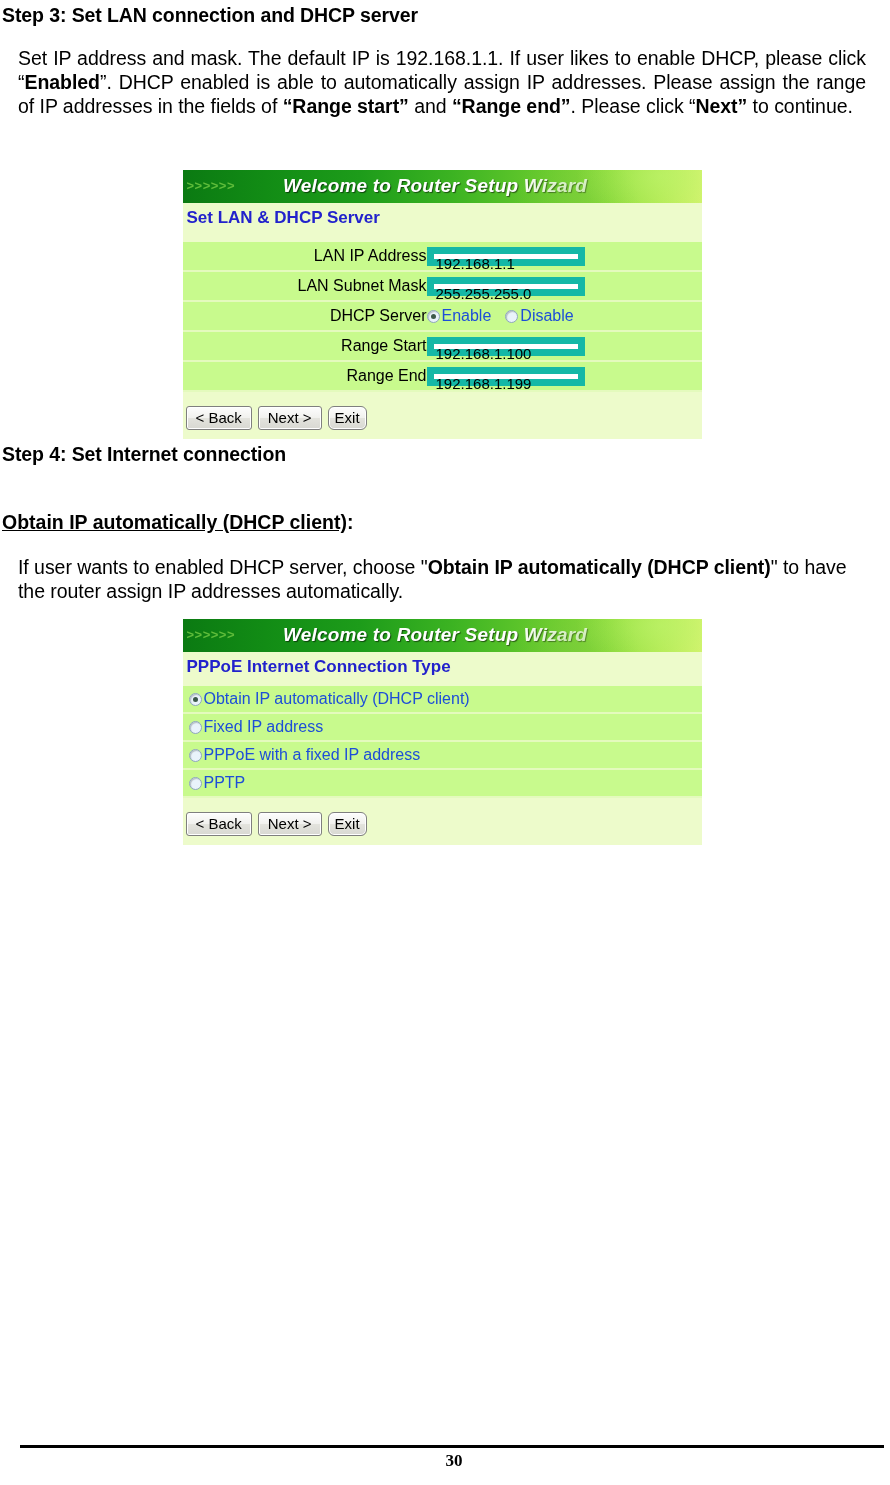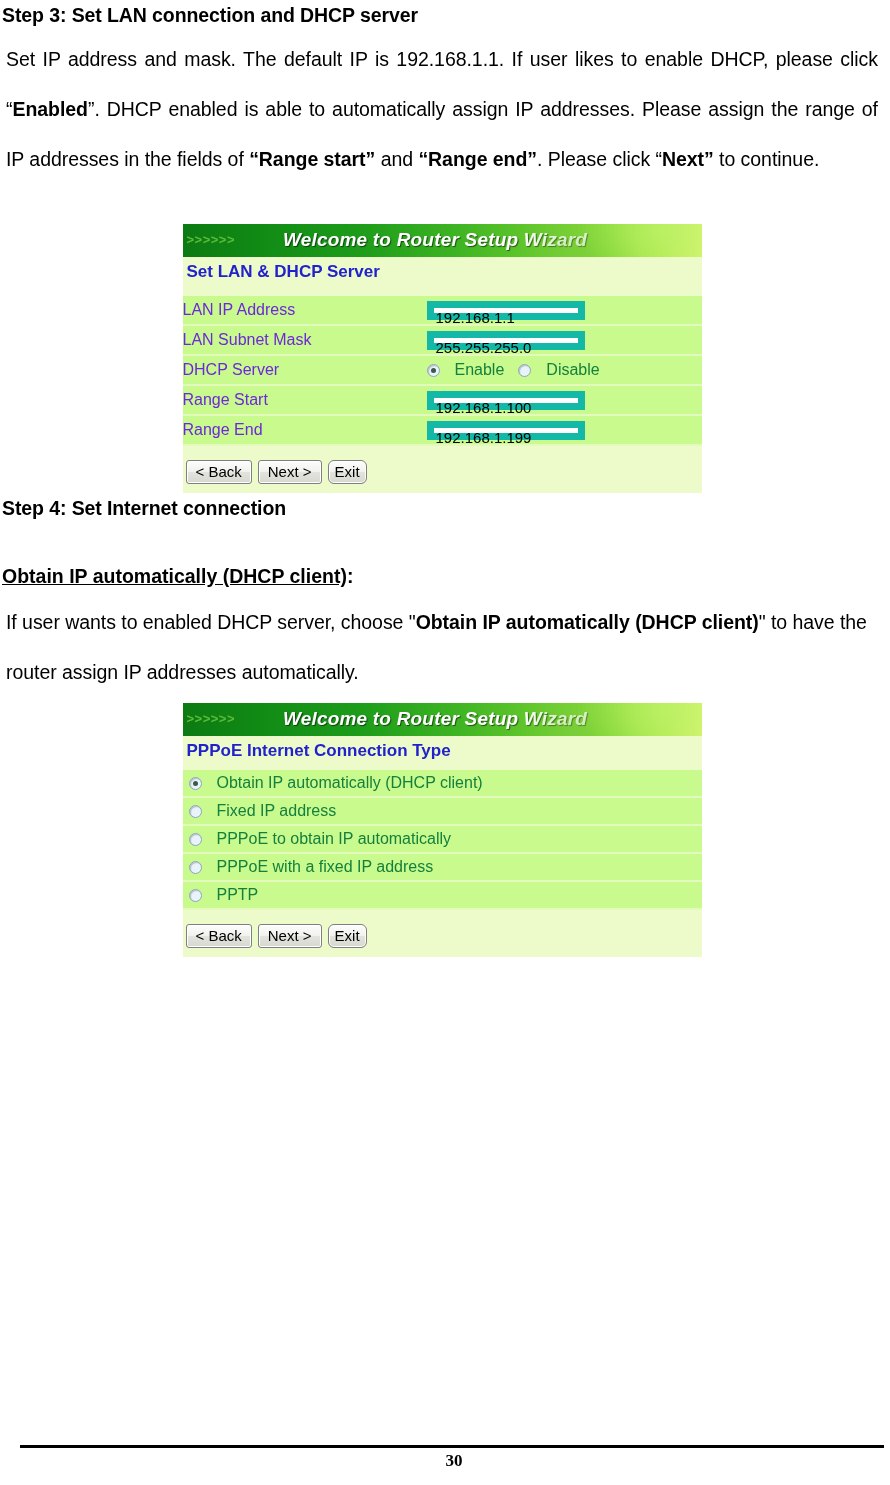--- a/index.html
+++ b/index.html
@@ -27,22 +27,22 @@
   
   .h-step {
     font-size: 19.5px;
     font-weight: bold;
     line-height: 30px;
     margin: 0;
     letter-spacing: -0.1px;
   }
   .para {
     font-size: 19.5px;
-    line-height: 50px;
-    margin: 4px;
+    line-height: 24px;
+    margin: 16px;
     text-align: justify;
     text-justify: inter-word;
     letter-spacing: -0.05px;
   }
   .para.nojust { text-align: left; }
   .para b { font-weight: bold; }
   .u-head {
     font-size: 19.5px;
     line-height: 34px;
     margin: 0;
@@ -122,23 +122,24 @@
     background: #edfbcb;
   }
   table.form td {
     padding: 0;
     background: #c8fa8d;
     border-bottom: 2px solid #e4fabd;
     height: 28px;
     vertical-align: middle;
   }
   td.lbl {
+    text-align: right;
     padding-right: 3px;
     font-size: 16px;
-    color: #6d28d9;
+    color: #000000;
     white-space: nowrap;
     width: 244px;
   }
   td.val { padding-left: 0; }
 
   .tbox {
     display: inline-block;
     width: 158px;
     height: 19px;
     line-height: 19px;
@@ -167,22 +168,22 @@
   .radio.on::after {
     content: "";
     position: absolute;
     left: 3px; top: 3px;
     width: 5px; height: 5px;
     border-radius: 50%;
     background: #3c5a4a;
   }
   .radio-lbl {
     font-size: 16px;
-    color: #15803d;
-    padding-left: 15px;
+    color: #1d4ed8;
+    padding-left: 2px;
     vertical-align: middle;
   }
   .radio-gap { display: inline-block; width: 14px; }
 
   
   table.optlist {
     width: 100%;
     border-collapse: collapse;
     background: #edfbcb;
   }
@@ -332,23 +333,20 @@
 
     <table class="optlist">
       <tbody>
           <tr>
         <td><span class="radio on"></span><span class="radio-lbl">Obtain IP automatically (DHCP client)</span></td>
       </tr>
       <tr>
         <td><span class="radio"></span><span class="radio-lbl">Fixed IP address</span></td>
       </tr>
       <tr>
-        <td><span class="radio"></span><span class="radio-lbl">PPPoE to obtain IP automatically</span></td>
-      </tr>
-      <tr>
         <td><span class="radio"></span><span class="radio-lbl">PPPoE with a fixed IP address</span></td>
       </tr>
       <tr>
         <td><span class="radio"></span><span class="radio-lbl">PPTP</span></td>
       </tr>
     </tbody>
       </table>
 
     <div class="shot-gap sm"></div>
 

